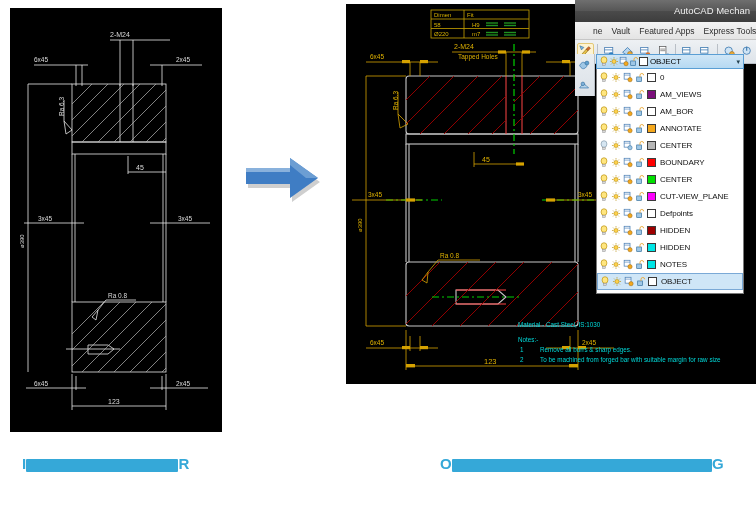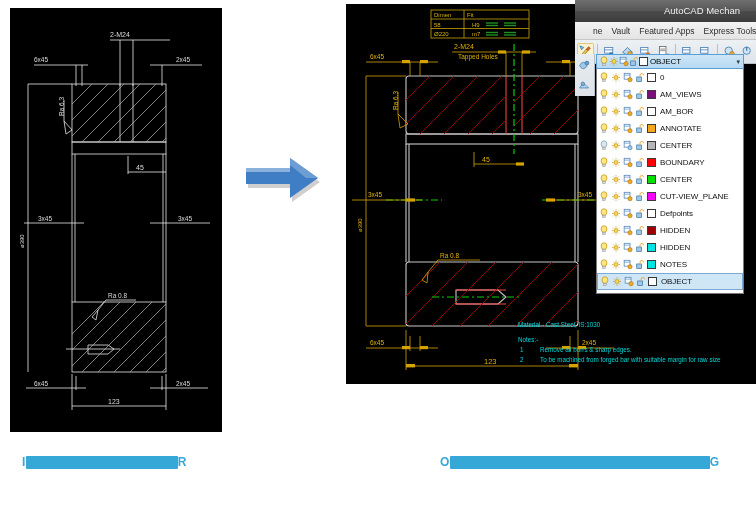--- a/index.html
+++ b/index.html
@@ -36,21 +36,21 @@
   
   .acad-win {
     position: absolute; left: 575px; top: 0;
     width: 181px; height: 64px;
     overflow: hidden;
   }
   .acad-title {
     height: 22px; width: 100%;
     background: linear-gradient(180deg,#6f6f6f 0%,#575757 48%,#4a4a4a 52%,#3d3d3d 100%);
     color: #efefef; font-size: 9.5px; text-align: right;
-    padding: 5px 16px 0 0; white-space: nowrap;
+    padding: 5px 6px 0 0; white-space: nowrap;
   }
   .acad-menubar {
     height: 18px; width: 100%;
     background: linear-gradient(180deg,#f3f3f3 0%,#e4e4e4 100%);
     border-bottom: 1px solid #c6c6c6;
     display: flex; align-items: center; gap: 9px;
     padding-left: 18px; font-size: 8.5px; color: #2b2b2b; white-space: nowrap;
   }
   .acad-menubar span { cursor: default; }
   .acad-ribbon {
@@ -98,21 +98,21 @@
     white-space: nowrap;
   }
   .layer-row.selected { background: #cfe6f7; border: 1px solid #7aa9d6; height: 17px; }
   .lname { margin-left: 2px; font-size: 8px; letter-spacing: -0.1px; }
   .swatch { width: 9px; height: 9px; border: 1px solid #3a3a3a; display: inline-block; flex: 0 0 auto; }
   .ic { width: 10px; height: 11px; flex: 0 0 auto; display: block; }
   .caret { margin-left: auto; font-size: 7px; color: #22414f; padding-right: 1px; }
 
   
   .caption {
-    position: absolute; font-size: 12px; font-weight: bold;
+    position: absolute; font-size: 15px; font-weight: bold;
     color: #35a8d8; letter-spacing: 0.3px; white-space: nowrap;
   }
   .caption .redact {
     display: inline-block; background: #35a8d8; color: transparent;
     border-radius: 1px; vertical-align: middle; height: 13px;
   }
   #cap-left  { left: 22px;  top: 455px; }
   #cap-right { left: 440px; top: 455px; }
 </style>
 </head>

